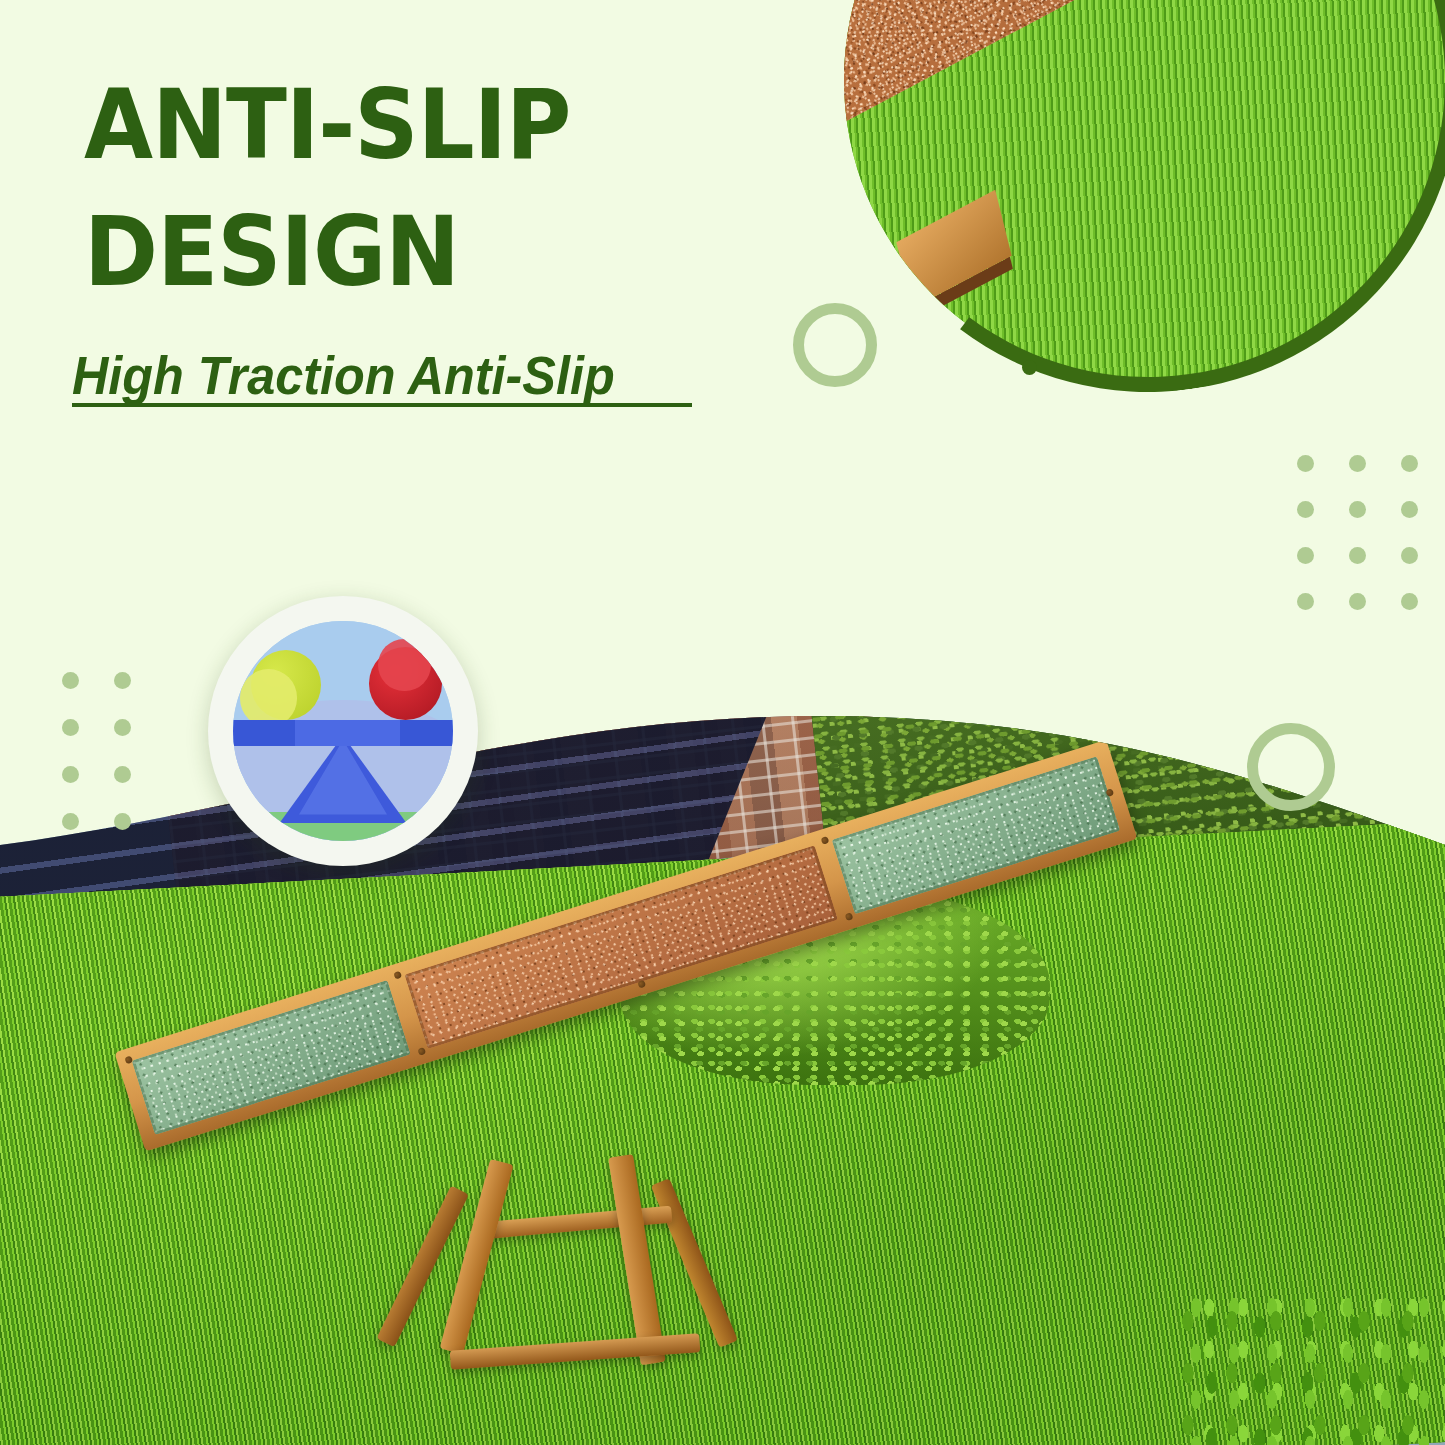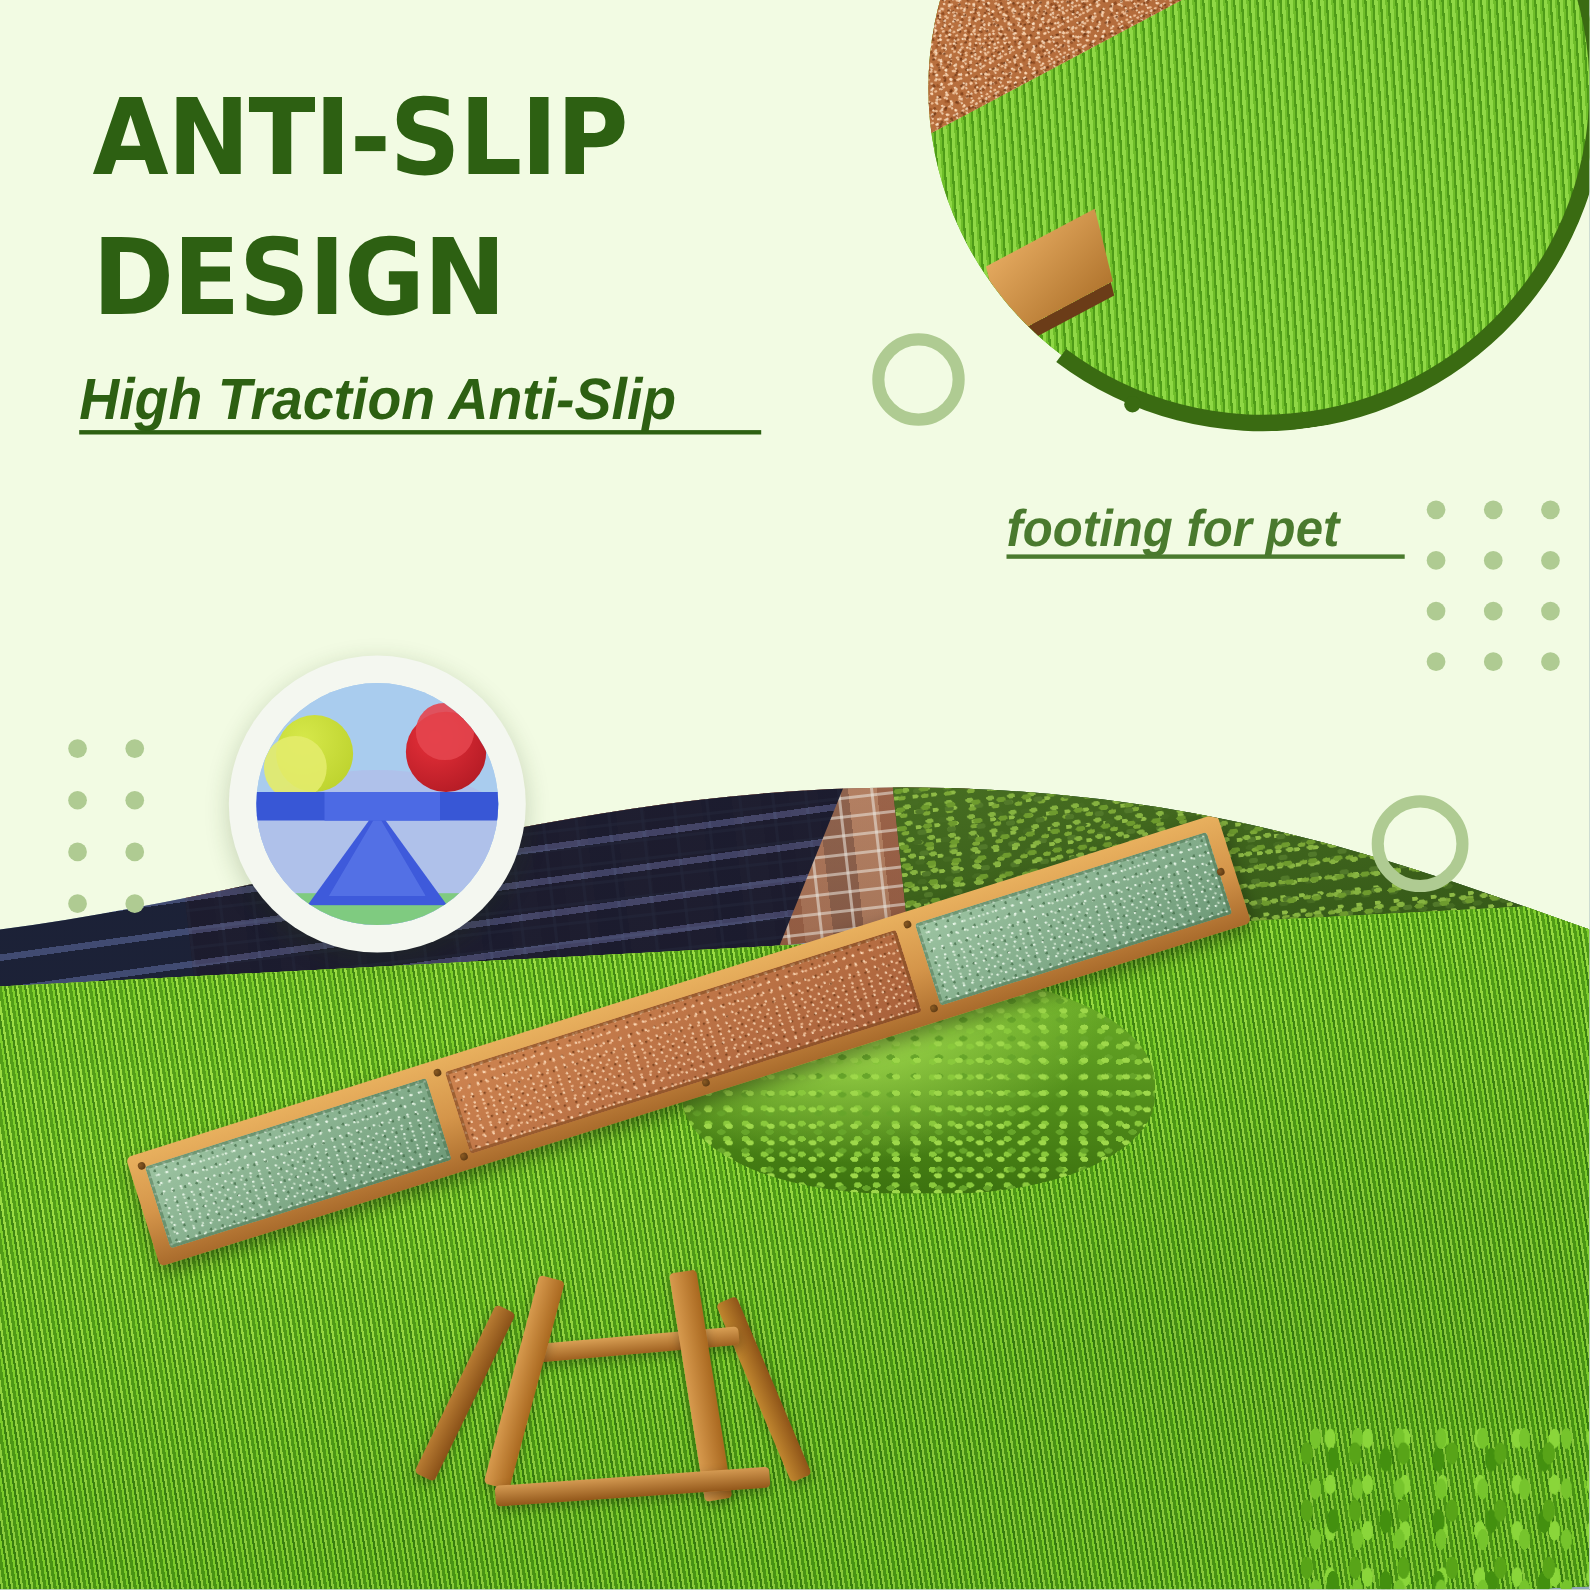--- a/index.html
+++ b/index.html
@@ -38,21 +38,21 @@
   .uline-row{position:relative;margin-bottom:11px;}
   .uline-row span{
     display:inline-block;
     font-style:italic;font-weight:bold;
     transform:scaleX(0.95);transform-origin:left bottom;
   }
   .uline-row .rule{
     position:absolute;left:0;bottom:-3px;height:4px;display:block;
   }
 
-  #subtitle{left:72px;top:336px;width:660px;}
+  #subtitle{left:72px;top:348px;width:660px;}
   #subtitle .uline-row span{font-size:53px;color:#2D6012;line-height:1.06;}
   #subtitle .uline-row .rule{background:#2D6012;}
   #subtitle .r1 .rule{width:620px;}
   #subtitle .r2 .rule{width:615px;}
 
   #sidecopy{left:915px;top:455px;width:400px;text-align:left;}
   #sidecopy .uline-row span{font-size:47px;color:#4A7A2E;line-height:1.06;}
   #sidecopy .uline-row .rule{background:#4A7A2E;}
   #sidecopy .r1{padding-left:33px;}
   #sidecopy .r1 .rule{left:33px;width:320px;}
@@ -368,24 +368,20 @@
 DESIGN</div>
 
   <div id="subtitle" class="uline-block">
     <div class="uline-row r1">
       <span>High Traction Anti-Slip</span>
       <i class="rule"></i>
     </div>
   </div>
 
   <div id="sidecopy" class="uline-block">
-    <div class="uline-row r2">
-      <span>footing for pet</span>
-      <i class="rule"></i>
-    </div>
   </div>
 
   <div id="badge">
     <div id="badge-inner">
       <div id="b-sky"></div>
       <div id="b-hill"></div>
       <div id="b-ground"></div>
       <div id="b-ball-y"></div>
       <div id="b-ball-y2"></div>
       <div id="b-ball-r"></div>

